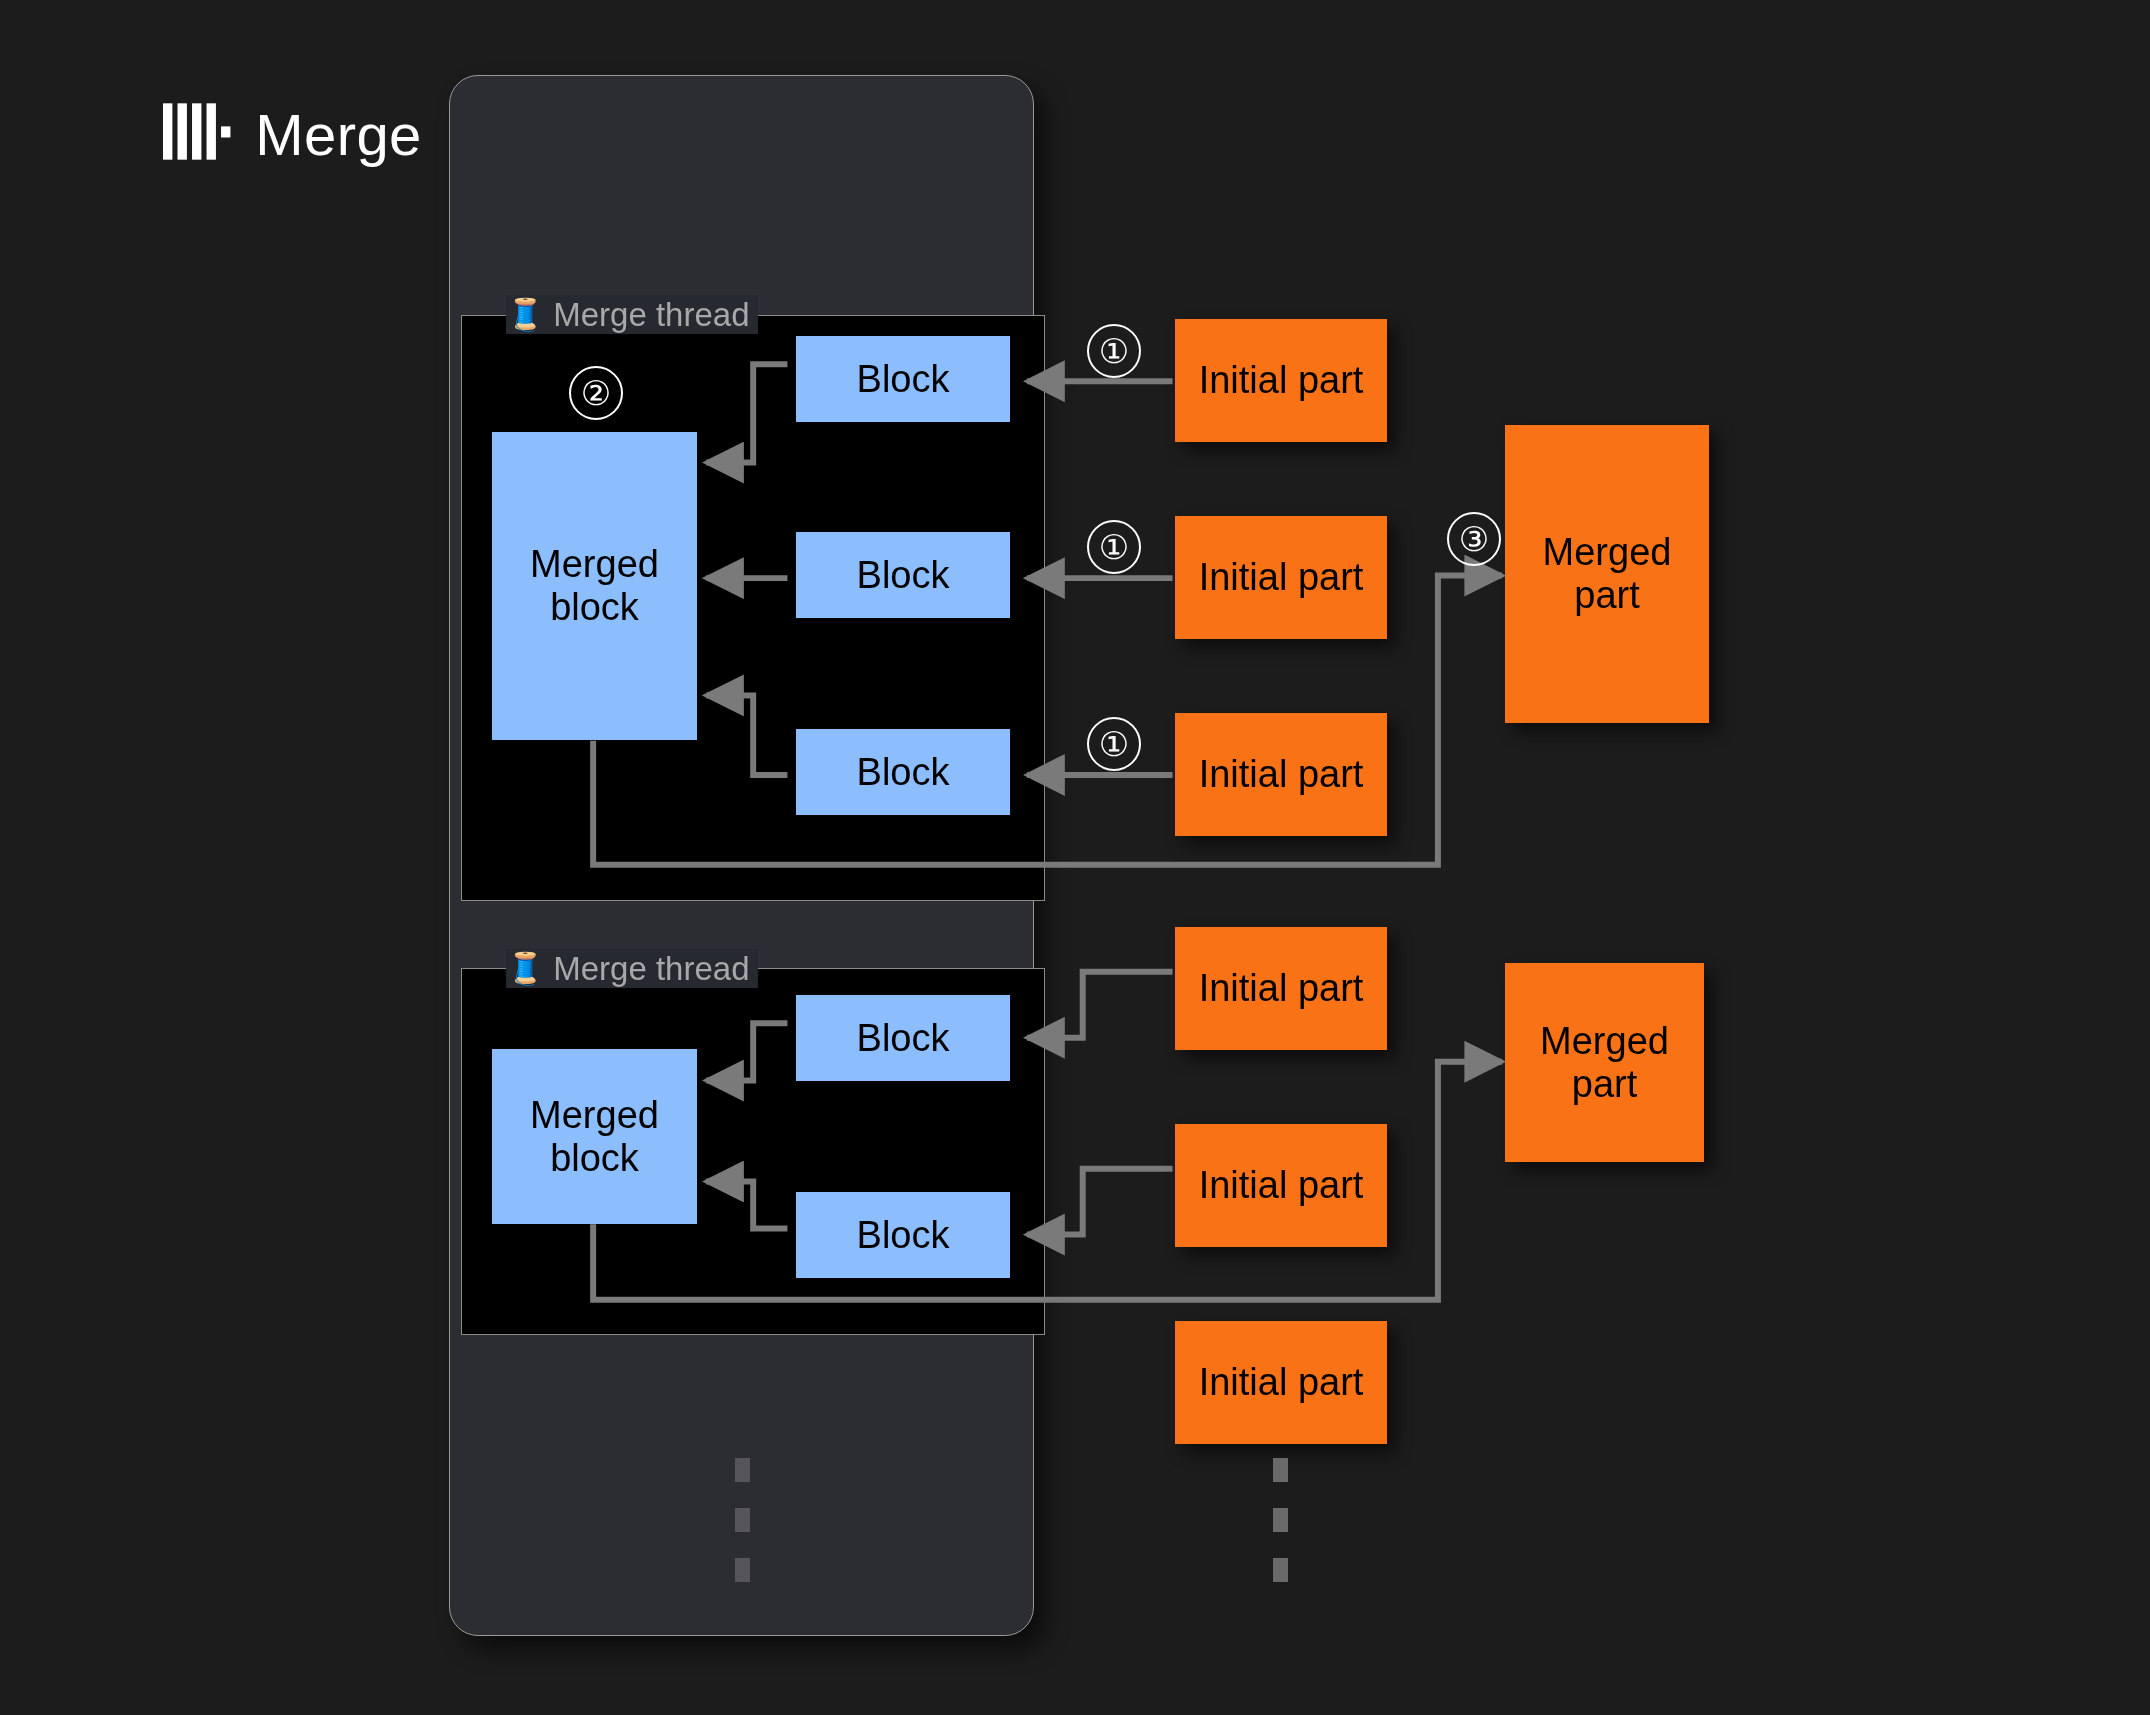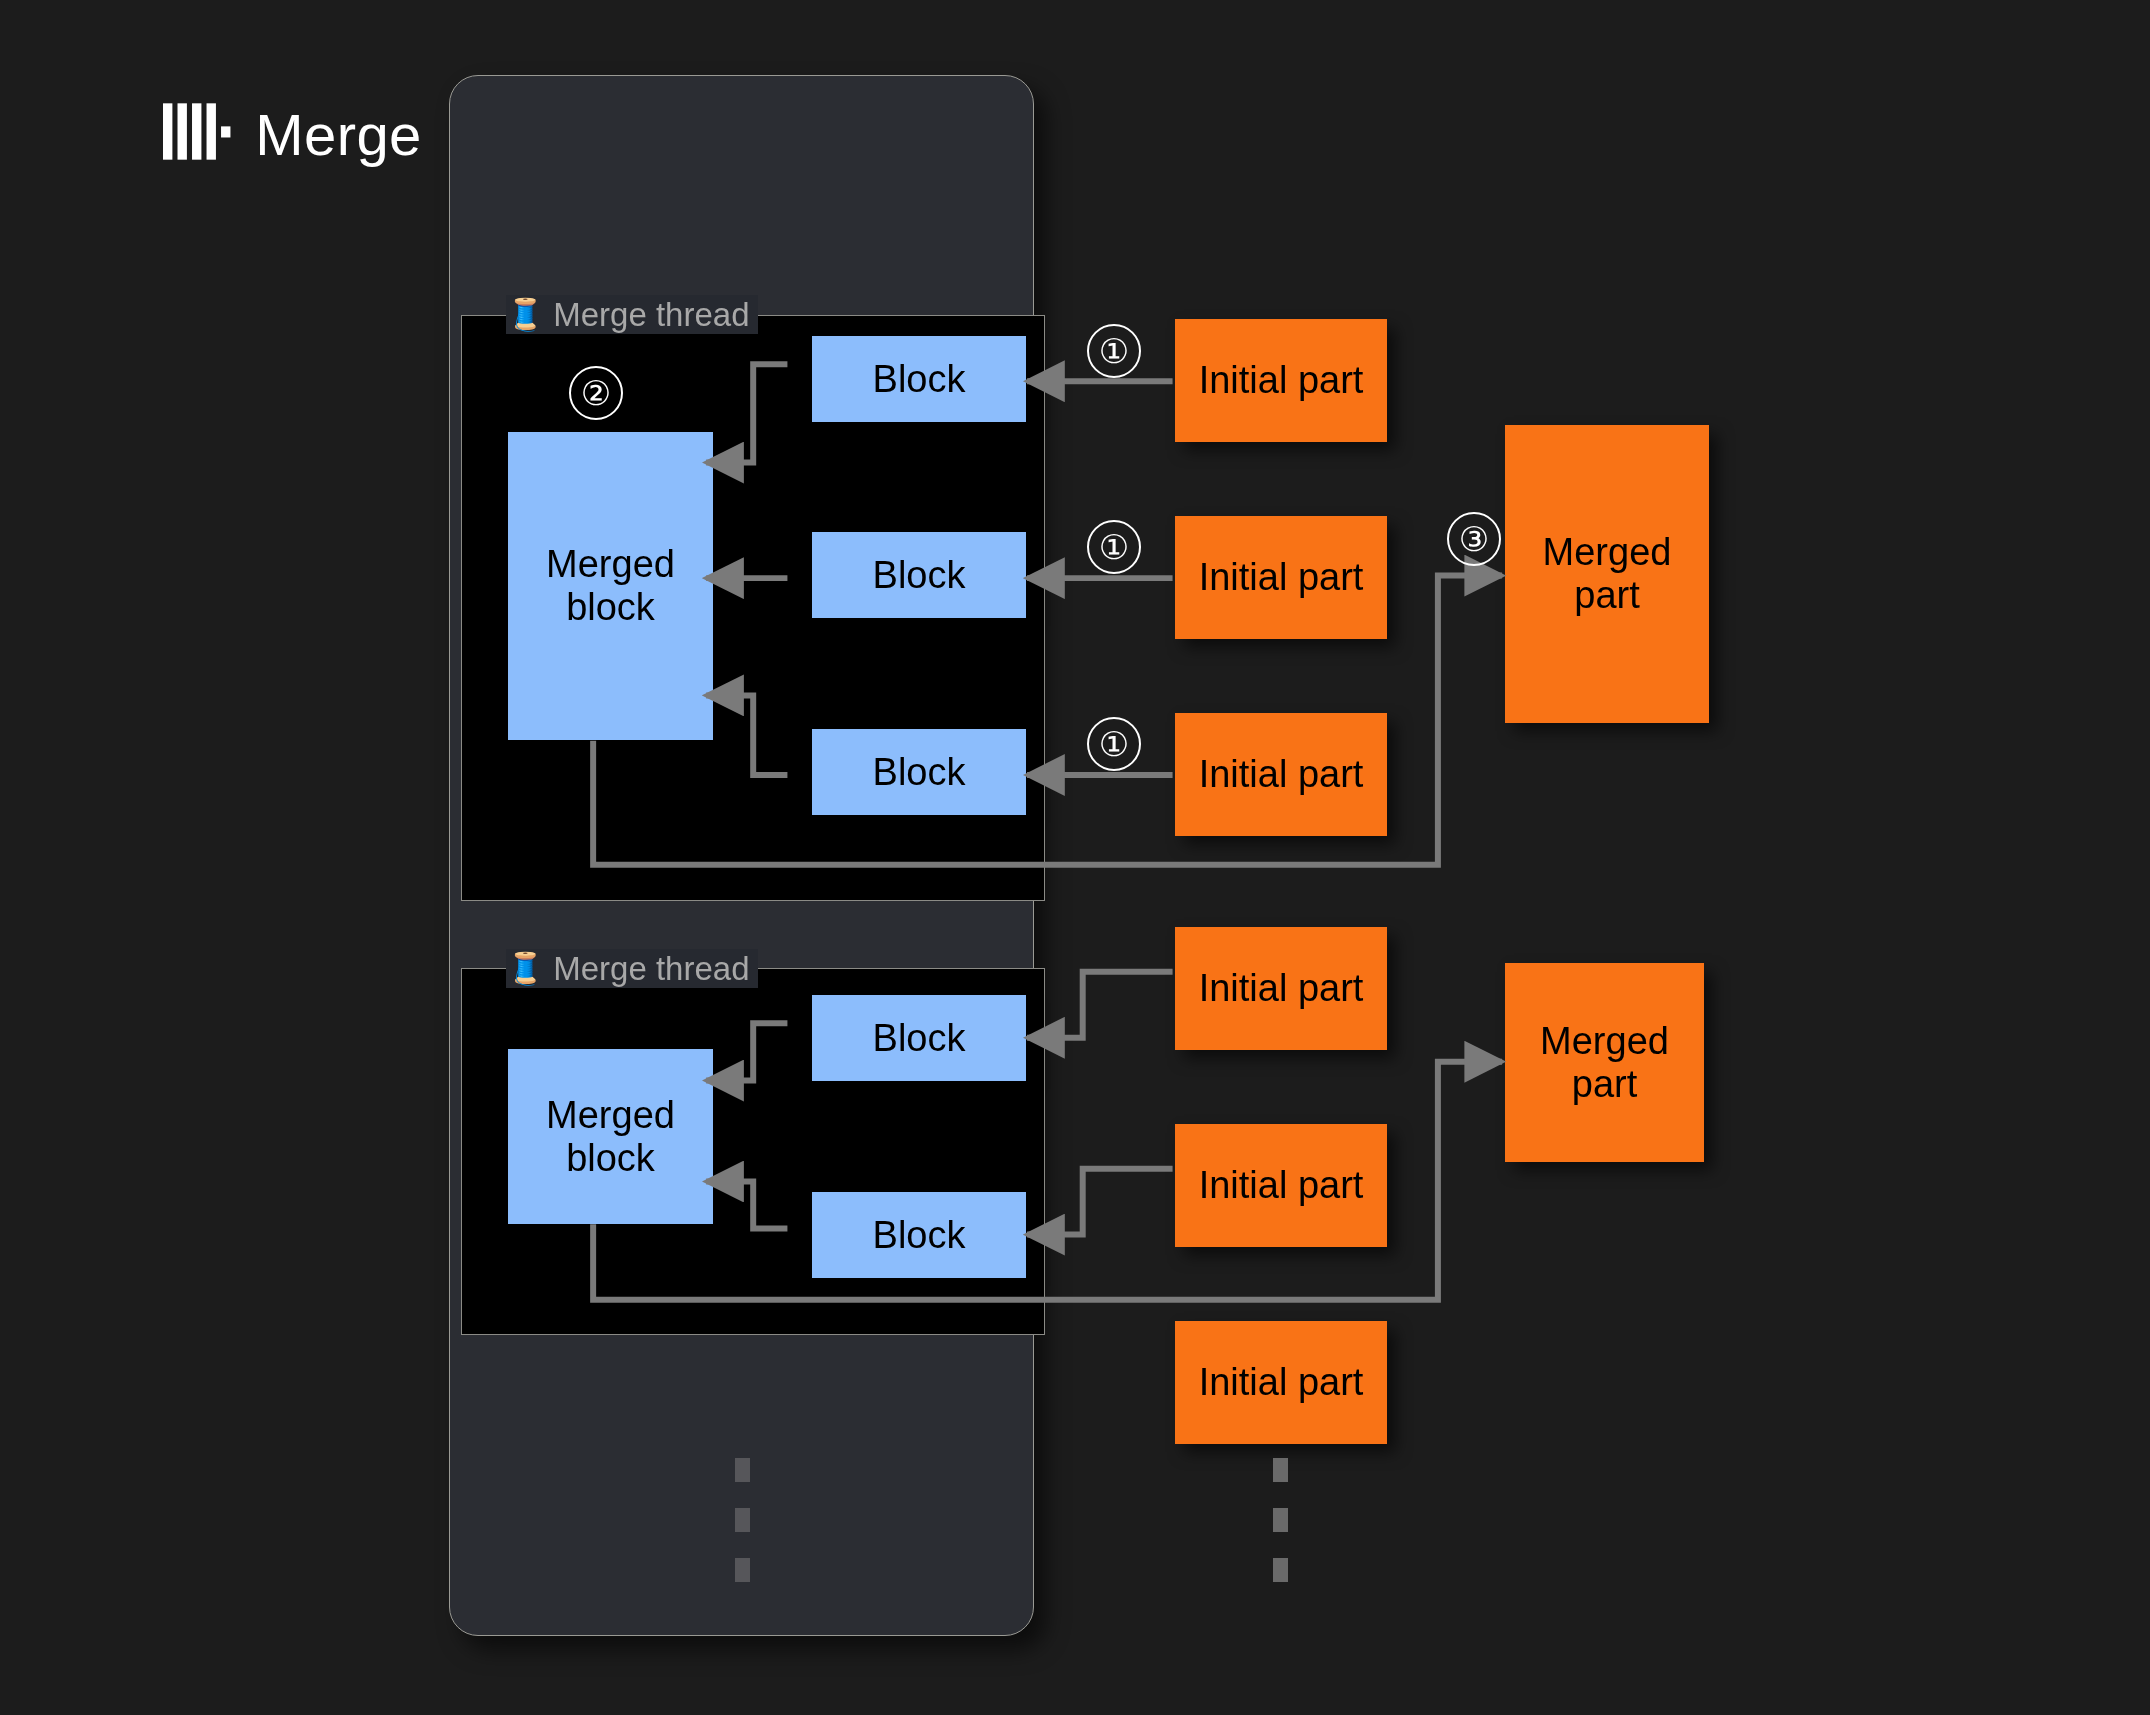--- a/index.html
+++ b/index.html
@@ -79,21 +79,21 @@
     display: flex;
     align-items: center;
     justify-content: center;
     text-align: center;
     color: #000000;
     font-size: 38px;
     line-height: 1.12;
     z-index: 4;
     box-sizing: border-box;
   }
-  .box-blue { background: #8cbdfc; box-shadow: 6.8px 7.7px 12px rgba(0,0,0,0.55); margin-left: 16px; }
+  .box-blue { background: #8cbdfc; box-shadow: 6.8px 7.7px 12px rgba(0,0,0,0.55); }
   .box-yellow { background: #f97316; box-shadow: 8.6px 9.4px 15.4px rgba(0,0,0,0.6); }
 
   
   .step {
     position: absolute;
     width: 50px;
     height: 50px;
     border: 2.6px solid #ffffff;
     border-radius: 50%;
     color: #ffffff;

